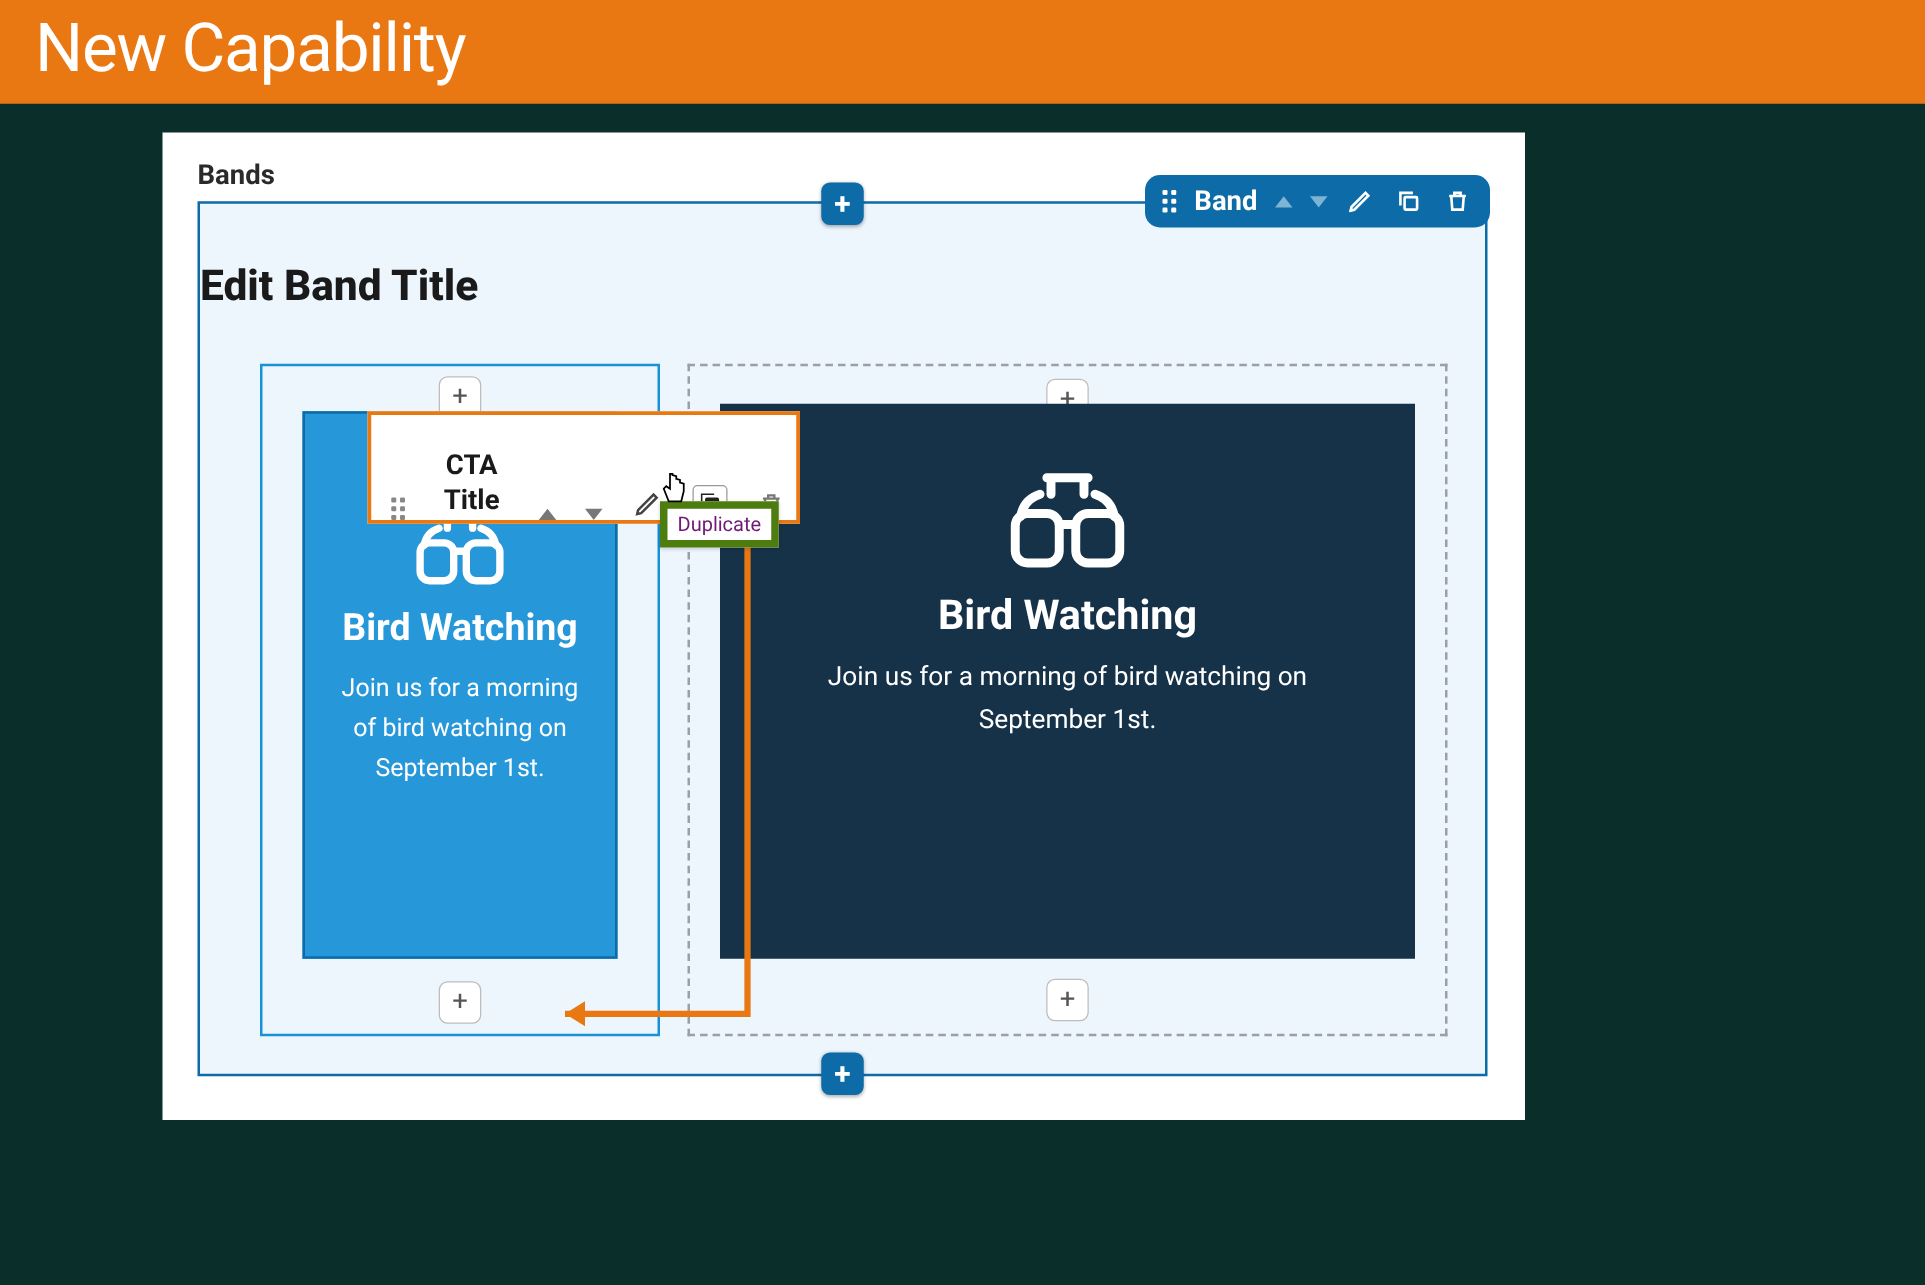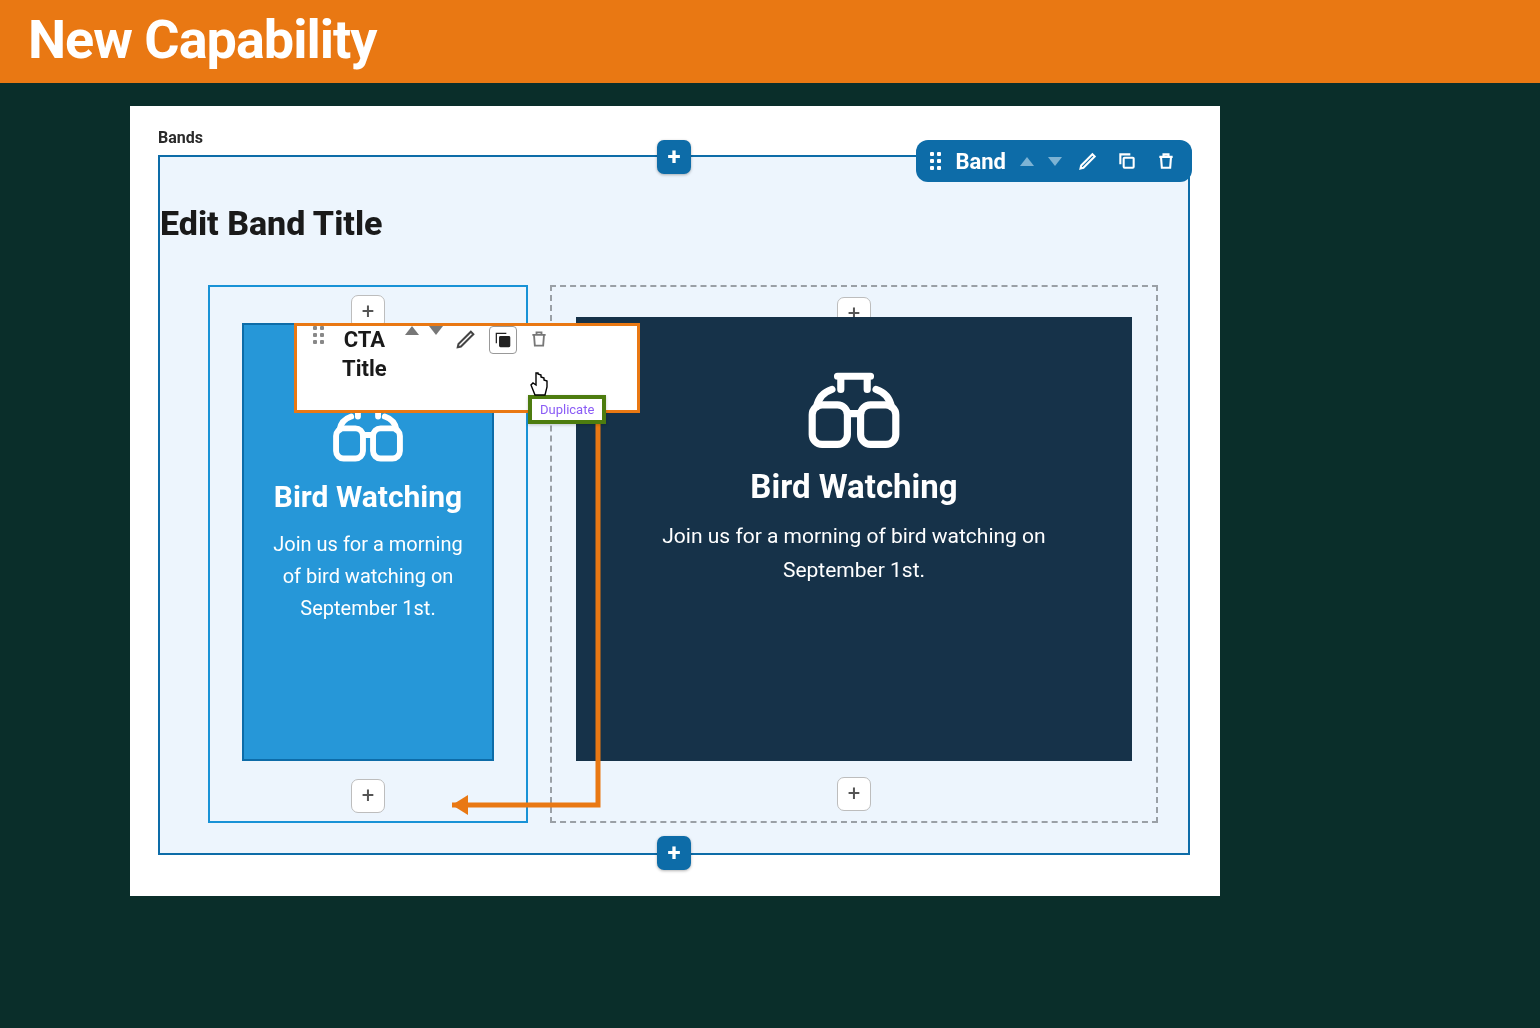--- a/index.html
+++ b/index.html
@@ -6,37 +6,37 @@
   body {
     font-family: -apple-system, BlinkMacSystemFont, "Segoe UI", Roboto, Helvetica, Arial, sans-serif;
     background: #0a2e2a;
     width: 1540px;
     height: 1028px;
     position: relative;
   }
   .banner {
     background: #e97813;
     color: #fff;
-    font-weight: 700;
+    font-weight: 400;
     font-size: 54px;
     padding: 8px 28px 12px 28px;
     letter-spacing: -1px;
   }
   .editor-wrap {
     position: absolute;
     left: 130px;
     top: 106px;
     width: 1090px;
     height: 790px;
     background: #fff;
     padding: 22px 28px 10px 28px;
   }
   .section-label {
     font-weight: 700;
-    font-size: 16px;
+    font-size: 22px;
     color: #2a2a2a;
     margin-bottom: 8px;
   }
   .band-toolbar {
     position: absolute;
     right: 28px;
     top: 34px;
     background: #0d6ca8;
     border-radius: 12px;
     display: flex;
@@ -155,24 +155,24 @@
   
   .cta-toolbar {
     position: absolute;
     left: 84px;
     top: 36px;
     width: 346px;
     height: 90px;
     background: #fff;
     border: 3px solid #e97813;
     display: flex;
-    align-items: flex-start;
+    align-items: flex-end;
     z-index: 30;
     padding: 0 10px 0 16px;
-    gap: 10px;
+    gap: 23px;
   }
   .cta-toolbar .grip-icon { color: #888; }
   .cta-labels {
     display: flex; flex-direction: column; align-items:center;
     font-weight: 700; font-size: 22px; color: #1a1a1a; line-height:1.3;
     margin: 0 8px;
   }
   .cta-toolbar .tri-up, .cta-toolbar .tri-down { color: #777; }
   .icon-btn { cursor: pointer; color: #444; padding: 2px; }
   .icon-btn.copy-icon {
@@ -180,24 +180,24 @@
   }
   .cursor-pointer {
     position: absolute;
     left: 317px; top: 84px;
     z-index: 35;
   }
   .tooltip {
     position: absolute;
     left: 318px; top: 108px;
     background: #fff;
-    border: 4px solid #4d7c0f;
+    border: 6px solid #4d7c0f;
     padding: 3px 8px;
-    font-size: 13px;
-    color: #8b5cf6;
+    font-size: 16px;
+    color: #701a75;
     z-index: 34;
     box-shadow: 0 1px 3px rgba(0,0,0,0.2);
   }
   .annotation-arrow {
     position: absolute;
     left: 228px; top: 122px;
     z-index: 25;
     pointer-events: none;
   }
 </style>

